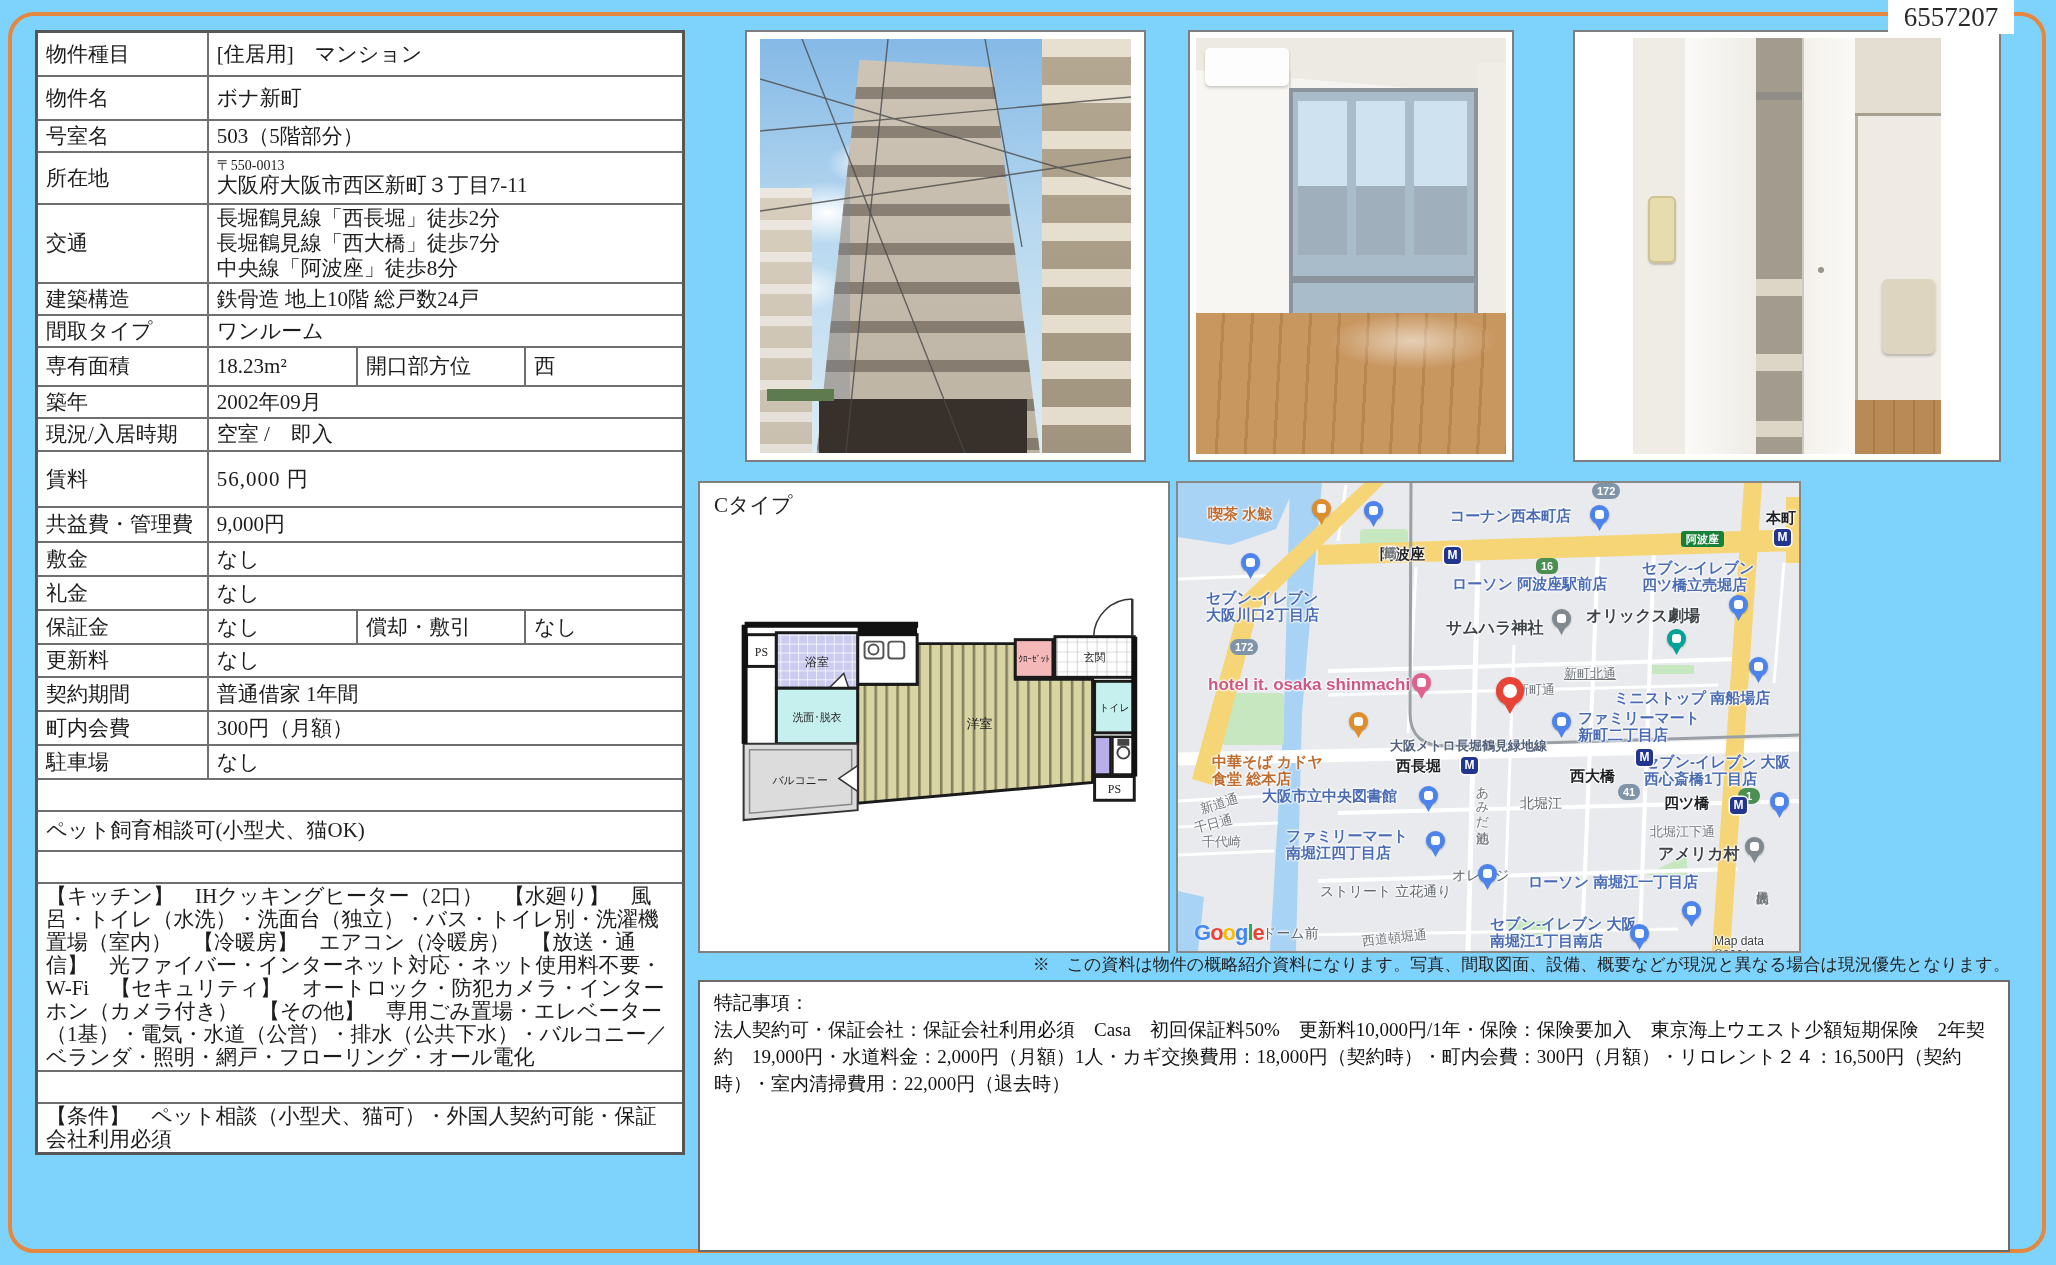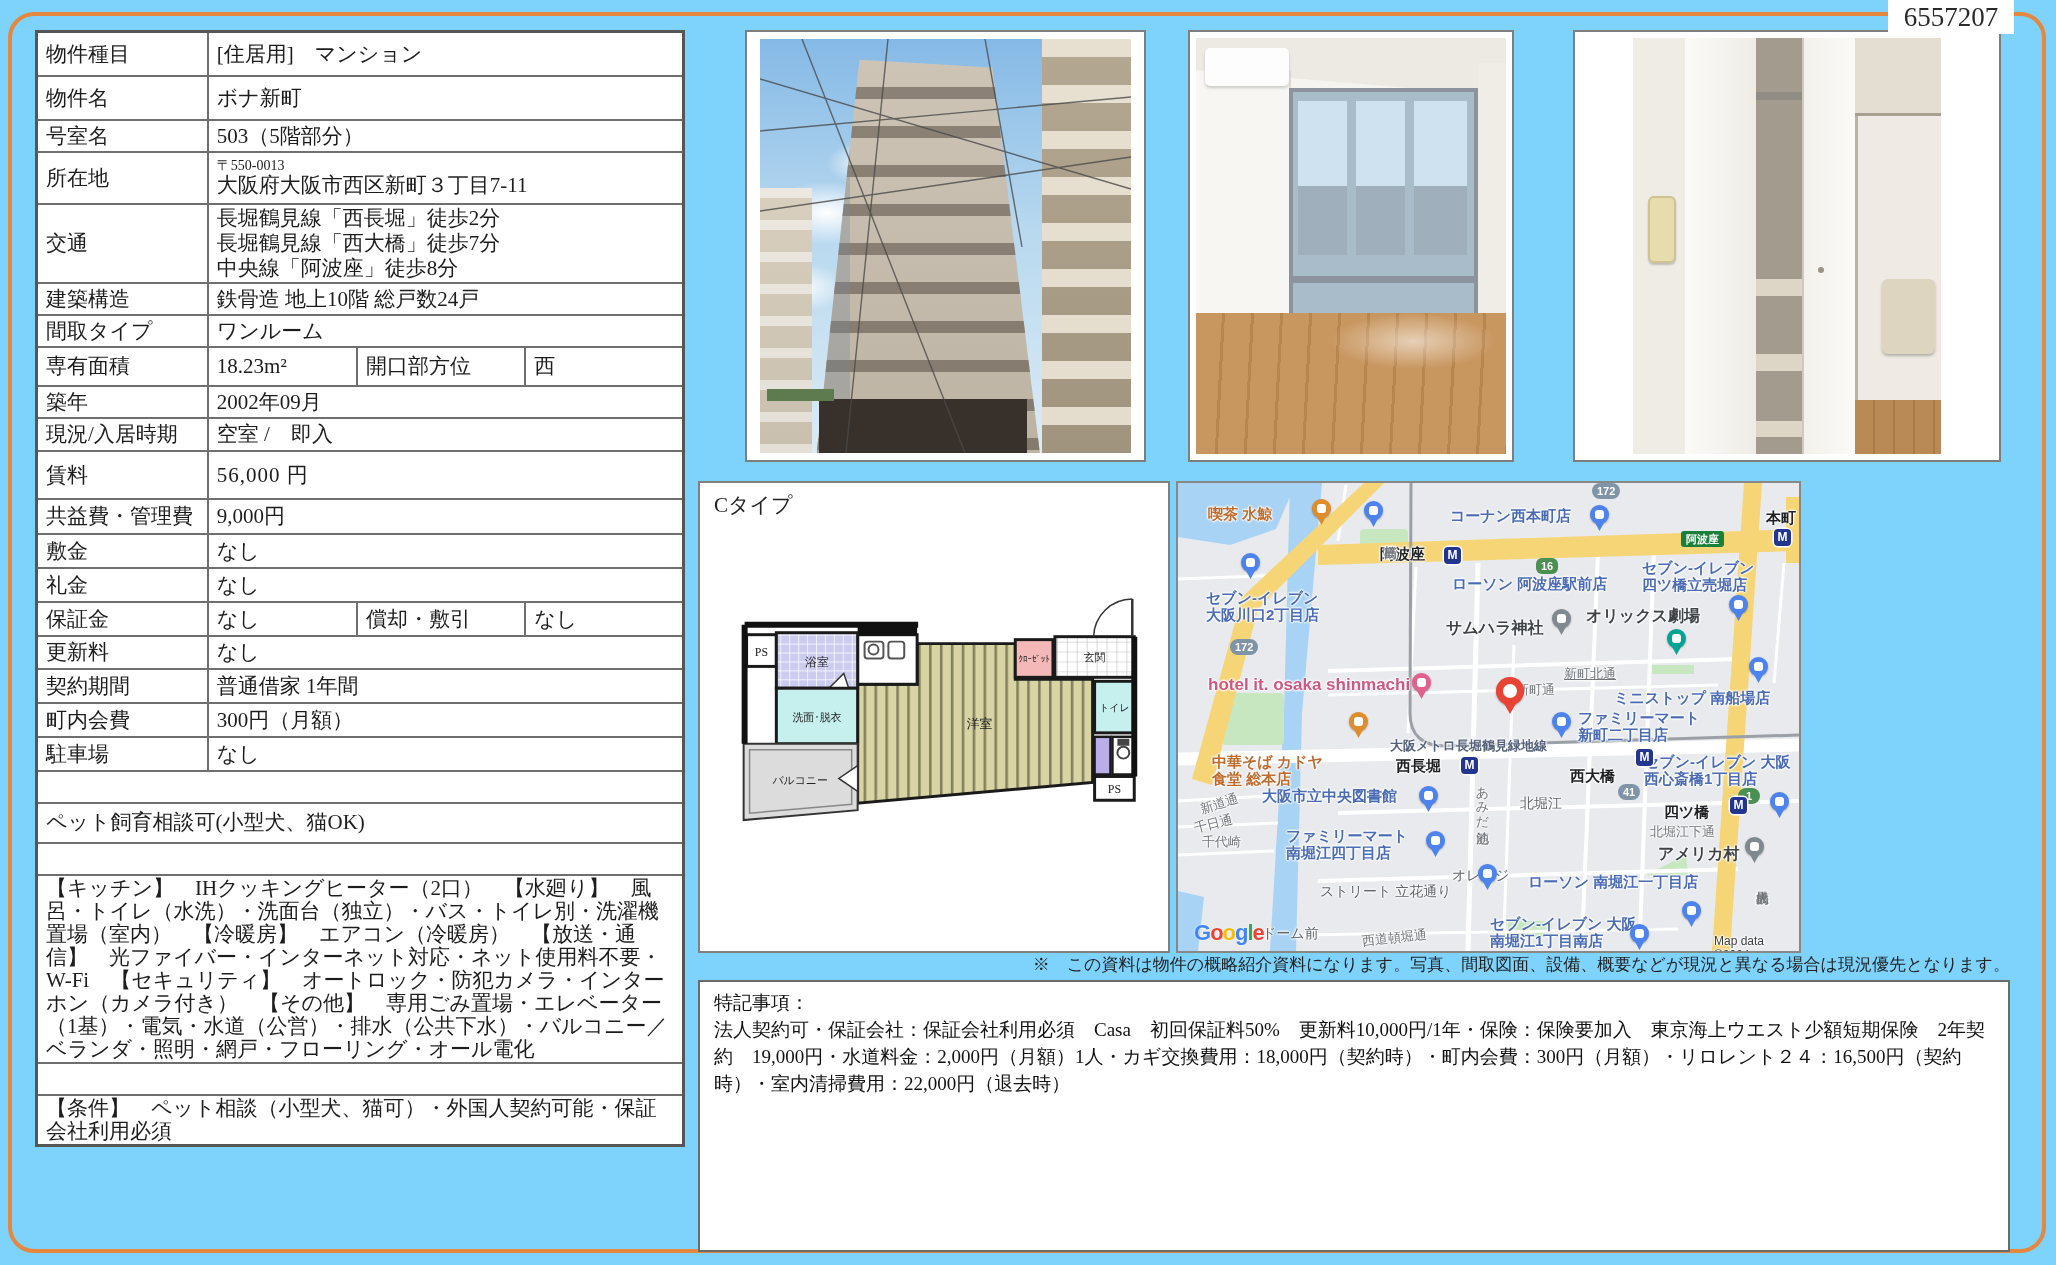--- a/index.html
+++ b/index.html
@@ -166,21 +166,21 @@
           <td class="val">西</td>
         </tr>
     <tr style="height:32px">
           <td>築年</td>
           <td colspan="3" class="val">2002年09月</td>
         </tr>
     <tr style="height:33px">
           <td>現況/入居時期</td>
           <td colspan="3" class="val">空室 /　即入</td>
         </tr>
-    <tr style="height:48px">
+    <tr style="height:56px">
           <td>賃料</td>
           <td colspan="3" class="val rent">56,000 円</td>
         </tr>
     <tr style="height:35px">
           <td>共益費・管理費</td>
           <td colspan="3" class="val">9,000円</td>
         </tr>
     <tr style="height:34px">
           <td>敷金</td>
           <td colspan="3" class="val">なし</td>
@@ -415,21 +415,21 @@
 新町二丁目店</span>
         <span class="mlbl sn" style="left: 386px; top: 184px; text-decoration: underline;">新町北通</span>
         <span class="mlbl sn" style="left: 338px; top: 200px;">新町通</span>
         <span class="mlbl rl" style="left: 212px; top: 256px;">大阪メトロ長堀鶴見緑地線</span>
         <span class="mlbl st" style="left: 218px; top: 274px;">西長堀</span>
         <span class="mlbl st" style="left: 392px; top: 284px; text-align: center;">西大橋</span>
         <span class="mlbl pb" style="left: 466px; top: 270px;">セブン-イレブン 大阪
 西心斎橋1丁目店</span>
         <span class="mlbl pb" style="left: 84px; top: 304px;">大阪市立中央図書館</span>
         <span class="mlbl sn2" style="left: 342px; top: 312px;">北堀江</span>
-        <span class="mlbl st" style="left: 486px; top: 320px;">四ツ橋</span>
+        <span class="mlbl st" style="left: 486px; top: 311px;">四ツ橋</span>
         <span class="mlbl sn" style="left: 472px; top: 342px;">北堀江下通</span>
         <span class="mlbl pb" style="left: 108px; top: 344px;">ファミリーマート
 南堀江四丁目店</span>
         <span class="mlbl pd" style="left: 480px; top: 362px;">アメリカ村</span>
         <span class="mlbl sn2" style="left: 234px; top: 384px; margin-left: 40px;">オレンジ</span>
         <span class="mlbl sn2" style="left: 142px; top: 400px;">ストリート 立花通り</span>
         <span class="mlbl pb" style="left: 350px; top: 390px;">ローソン 南堀江一丁目店</span>
         <span class="mlbl pb" style="left: 312px; top: 432px;">セブン-イレブン 大阪
 南堀江1丁目南店</span>
         <span class="mlbl sn" style="left: 22px; top: 314px; transform: rotate(-18deg);">新道通</span>

